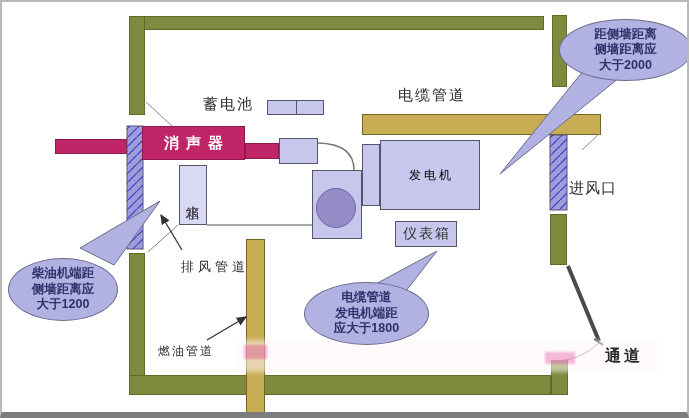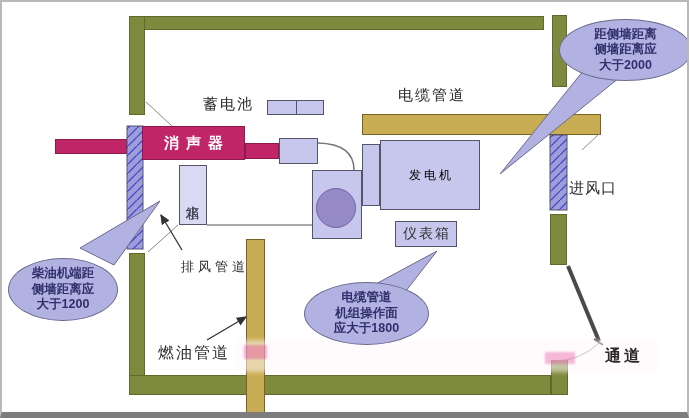--- a/index.html
+++ b/index.html
@@ -119,24 +119,24 @@
   </div>
 
   <div class="bubble" style="left:6px;top:256px;width:110px;height:63px;">
     <div>柴油机端距</div>
     <div>侧墙距离应</div>
     <div>大于1200</div>
   </div>
 
   <div class="bubble" style="left:302px;top:280px;width:125px;height:63px;">
     <div>电缆管道</div>
-    <div>机组操作面</div>
+    <div>发电机端距</div>
     <div>应大于1800</div>
   </div>
 
   <div class="label" style="left:201px;top:93px;font-size:15px;letter-spacing:2px;">蓄电池</div>
   <div class="label" style="left:396px;top:84px;font-size:15px;letter-spacing:2px;font-family:Liberation Serif, serif;">电缆管道</div>
   <div class="label" style="left:567px;top:177px;font-size:15px;letter-spacing:1px;">进风口</div>
   <div class="label" style="left:153px;top:256px;font-size:13px;letter-spacing:4px;margin-left:26px;">排风管道</div>
-  <div class="label" style="left:156px;top:341px;font-size:16px;letter-spacing:2px;">燃油管道</div>
+  <div class="label" style="left:156px;top:341px;font-size:12px;letter-spacing:2px;">燃油管道</div>
   <div class="label" style="left:603px;top:344px;font-size:16px;letter-spacing:3px;font-weight:bold;">通道</div>
 
 </div>
 
 </body></html>

